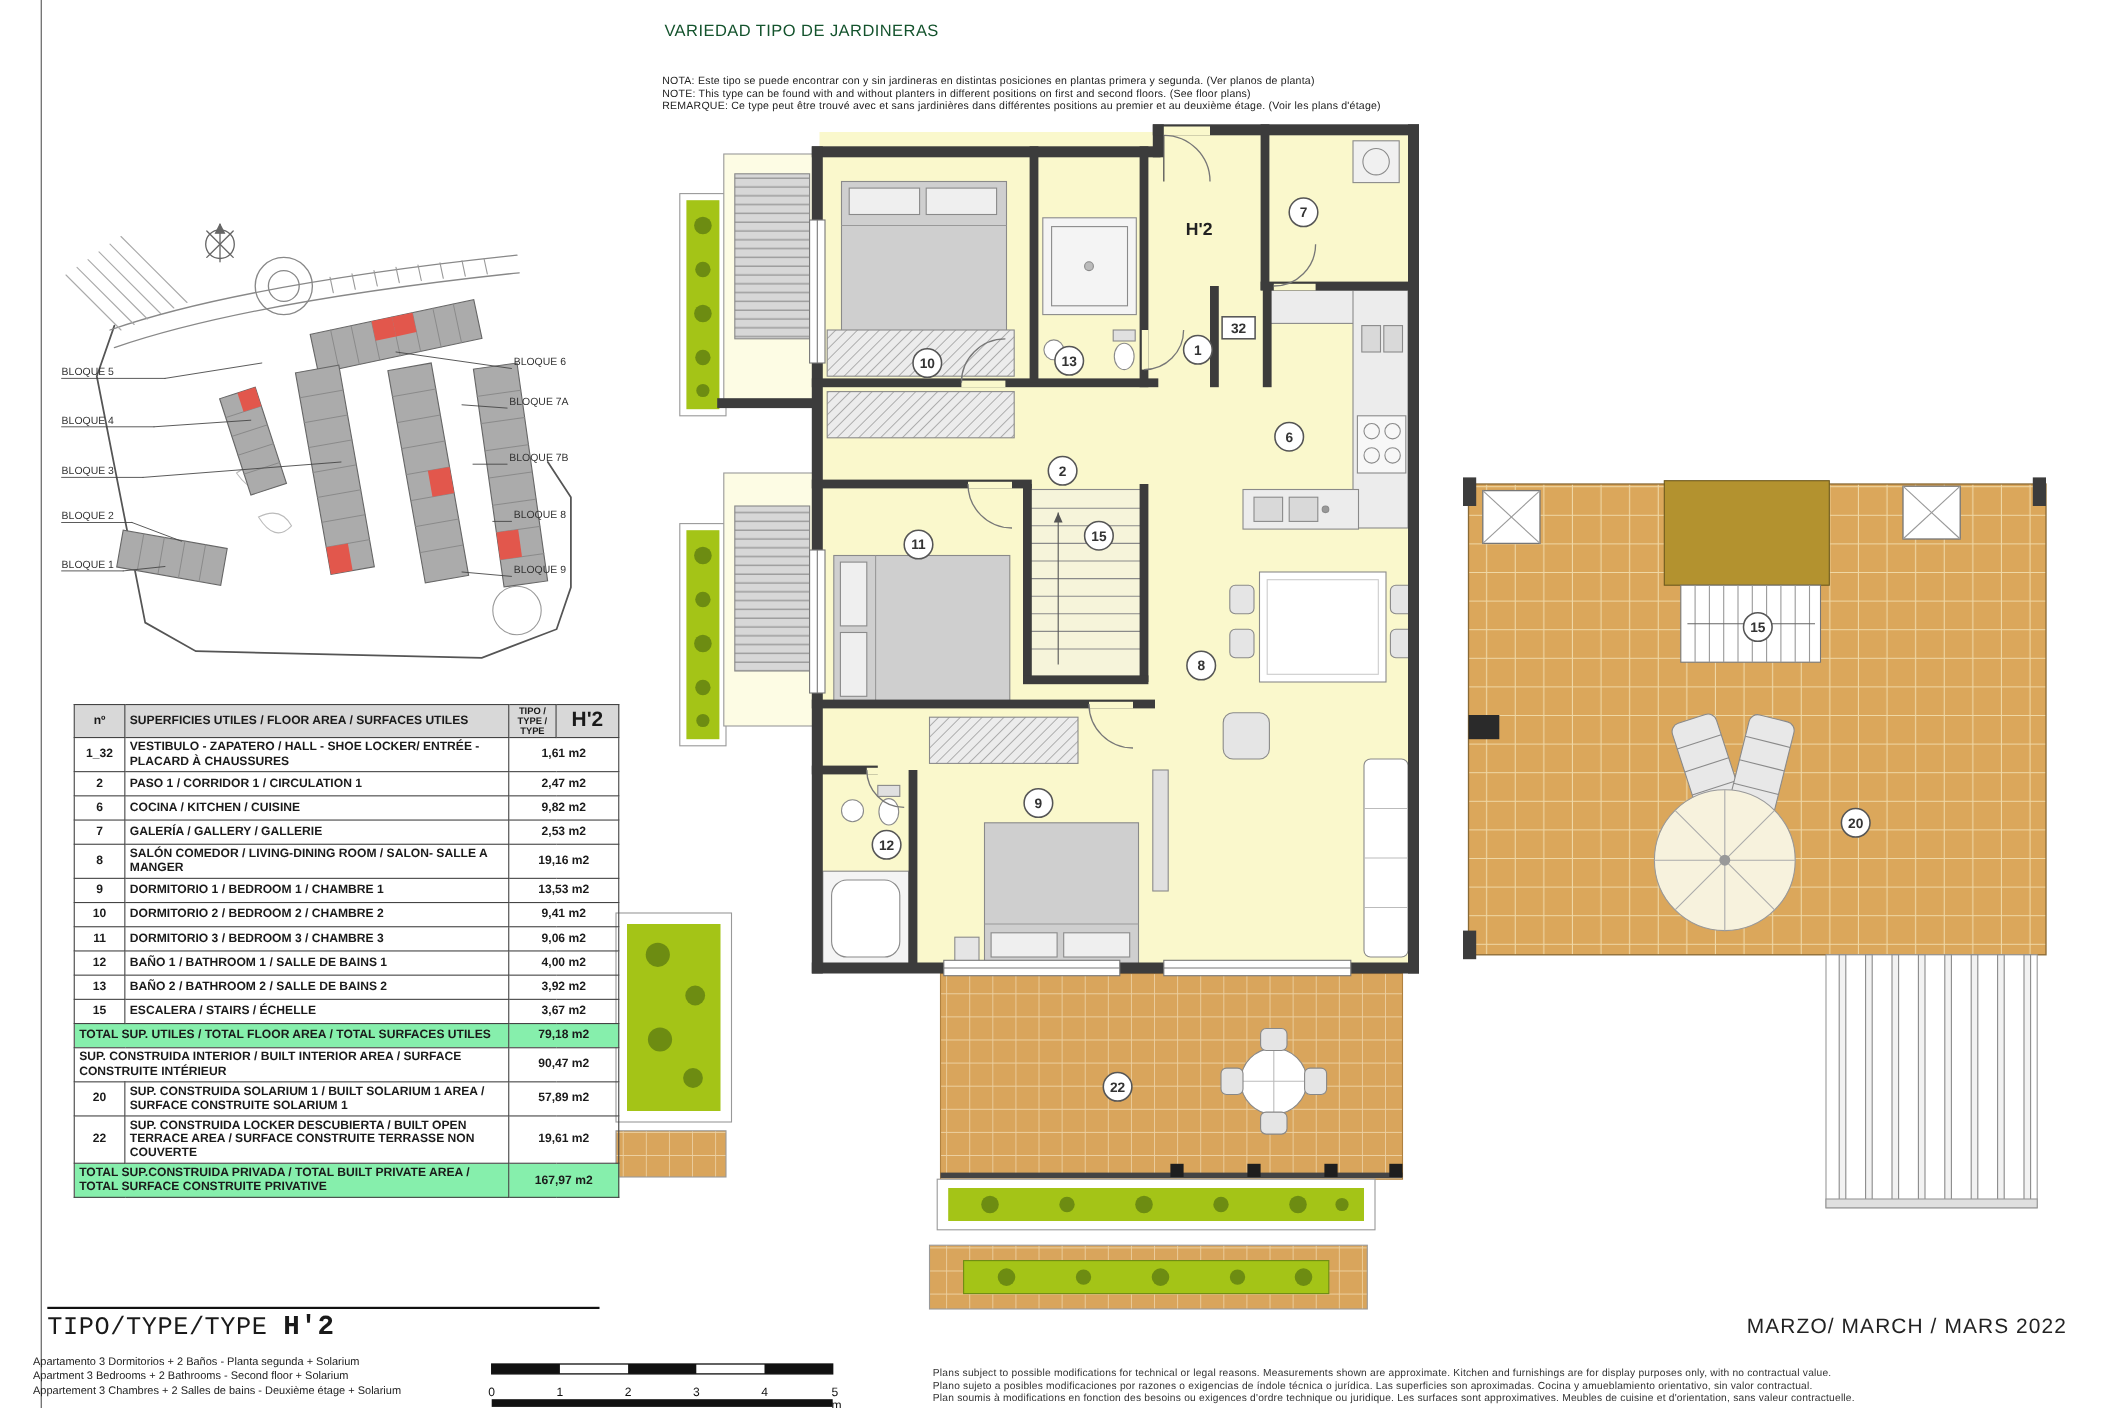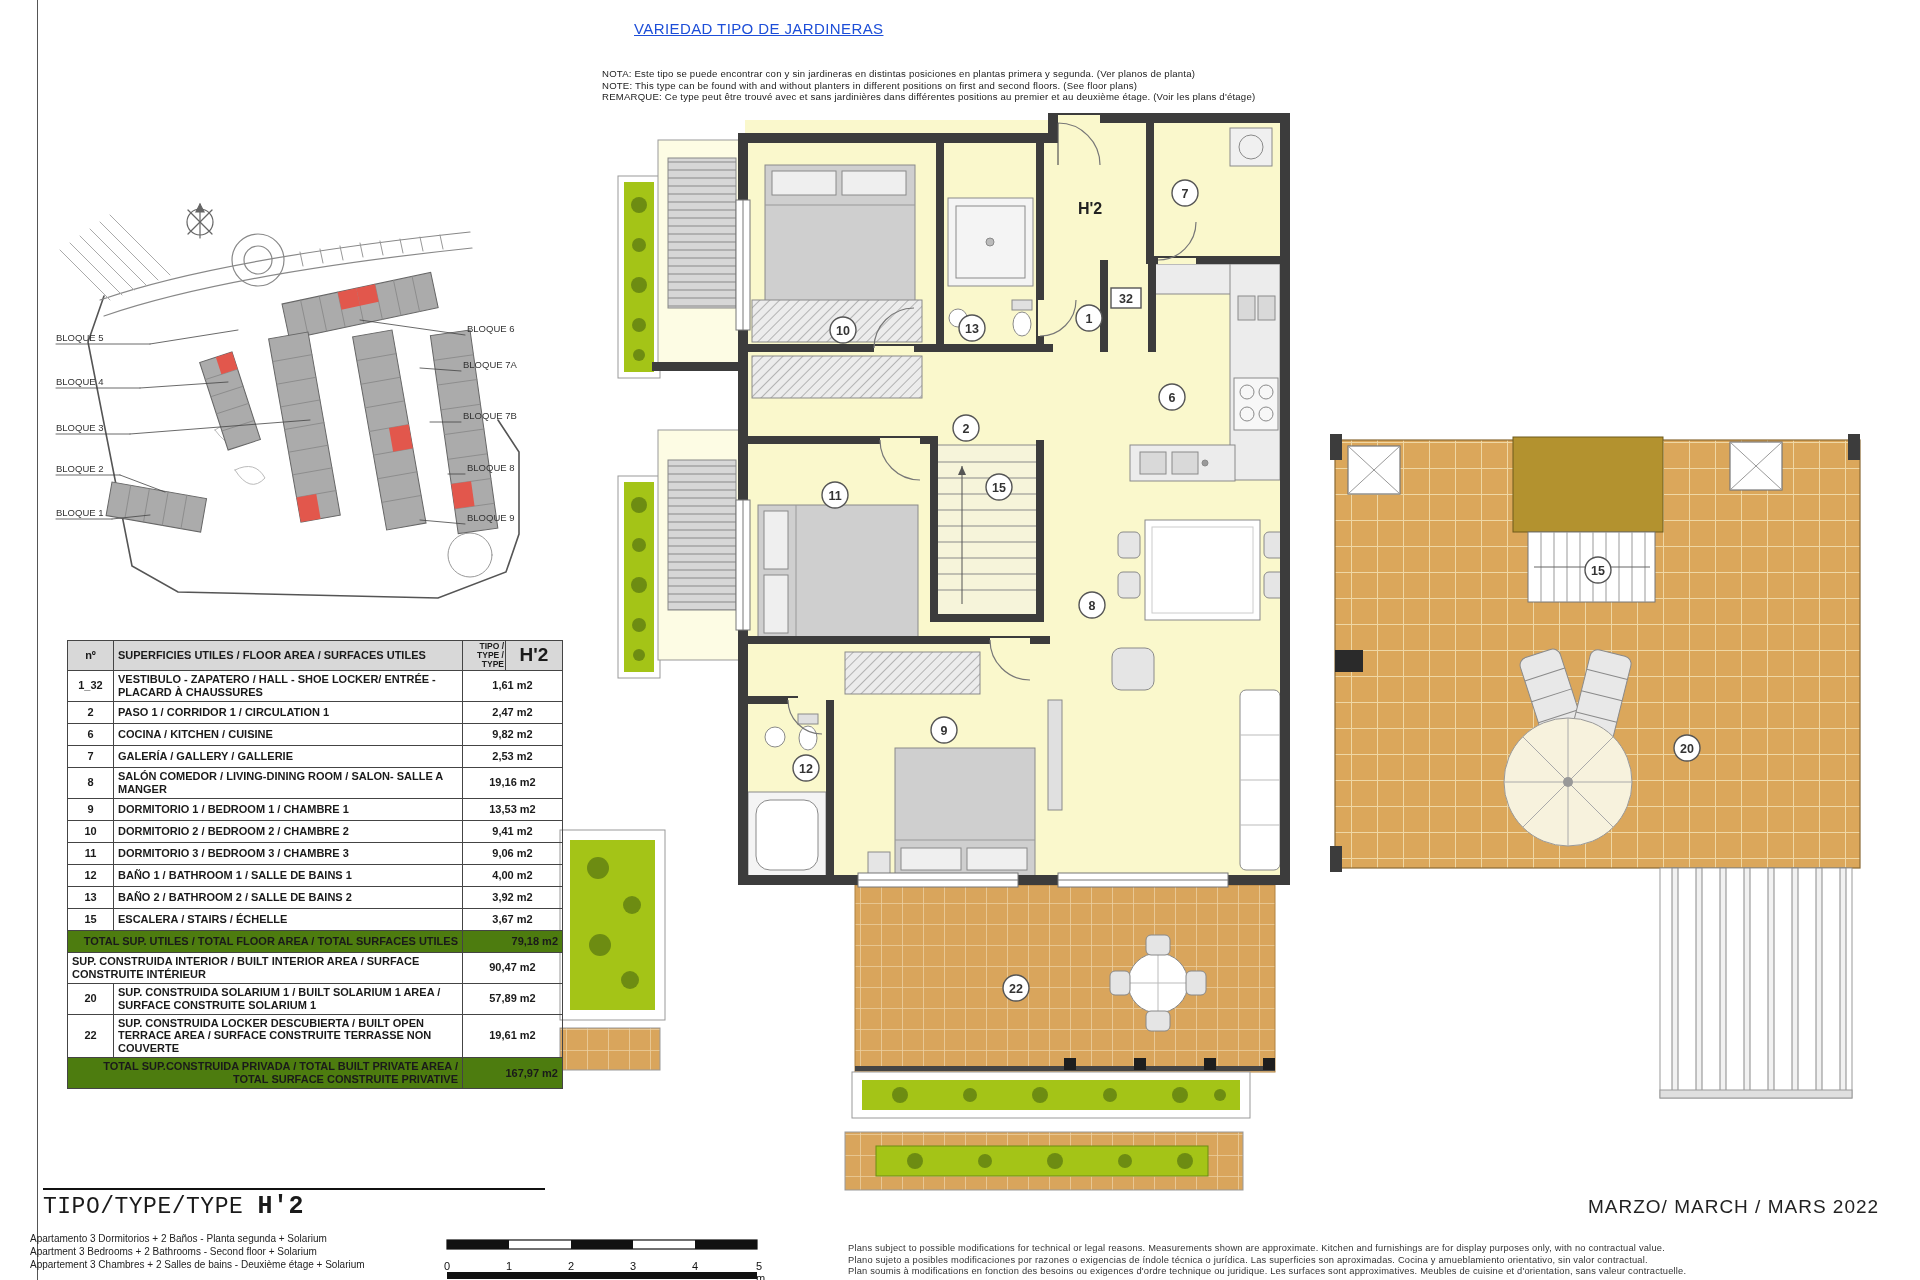--- a/index.html
+++ b/index.html
@@ -3,33 +3,33 @@
 <meta charset="utf-8">
 <style>
   html,body{margin:0;padding:0;background:#fff;}
   #sheet{position:relative;width:1920px;height:1280px;background:#fff;overflow:hidden;
          font-family:"Liberation Sans",sans-serif;color:#1a1a1a;}
   .abs{position:absolute;}
   
   #frame-left{left:37px;top:0;width:1px;height:1280px;background:#555;}
   #footer-rule{left:43px;top:1188px;width:502px;height:2px;background:#111;}
   
-  #hd-title{left:634px;top:20px;font-size:15px;letter-spacing:.4px;color:#1d4ed8;text-decoration:underline;}
+  #hd-title{left:604px;top:20px;font-size:15px;letter-spacing:.4px;color:#14532d;}
   #hd-notes{left:602px;top:52px;font-size:9.6px;line-height:11.5px;color:#222;letter-spacing:.2px;white-space:nowrap;margin-top:16px;}
   
   #area-table{left:67px;top:640px;border-collapse:collapse;table-layout:fixed;width:473px;
               font-size:11px;font-weight:bold;line-height:1.18;}
   #area-table td,#area-table th{border:1.6px solid #444;padding:2px 4px;vertical-align:middle;}
   #area-table .c-no{width:37px;text-align:center;}
   #area-table .c-desc{width:340px;text-align:left;}
   #area-table .c-val{width:88px;text-align:center;}
   #area-table .hdr{background:#d8d8d8;}
-  #area-table .tipo-hdr{font-size:8.5px;text-align:right;line-height:1.05;padding:1px;}
+  #area-table .tipo-hdr{font-size:8.5px;text-align:center;line-height:1.05;padding:1px;}
   #area-table .h2-hdr{font-size:19px;text-align:center;}
-  #area-table tr.total td{background:#4d7c0f;text-align:right;}
+  #area-table tr.total td{background:#86efac;}
   #area-table td{height:17px;}
   
   #type-title{left:43px;top:1192px;font-size:23px;letter-spacing:.5px;font-family:Liberation Mono, monospace;}
   #type-title b{font-size:25px;}
   #type-desc{left:30px;top:1232px;font-size:10px;line-height:13px;color:#222;}
   #scale-nums{left:447px;top:1260px;width:330px;font-size:11px;color:#111;}
   #scale-nums span{position:absolute;transform:translateX(-50%);}
   #disclaimer{left:848px;top:1243px;width:1034px;font-size:9.3px;line-height:11.5px;
               color:#333;text-align:justify;letter-spacing:.2px;}
   #date-box{left:1588px;top:1196px;font-size:19px;letter-spacing:1px;color:#222;}

